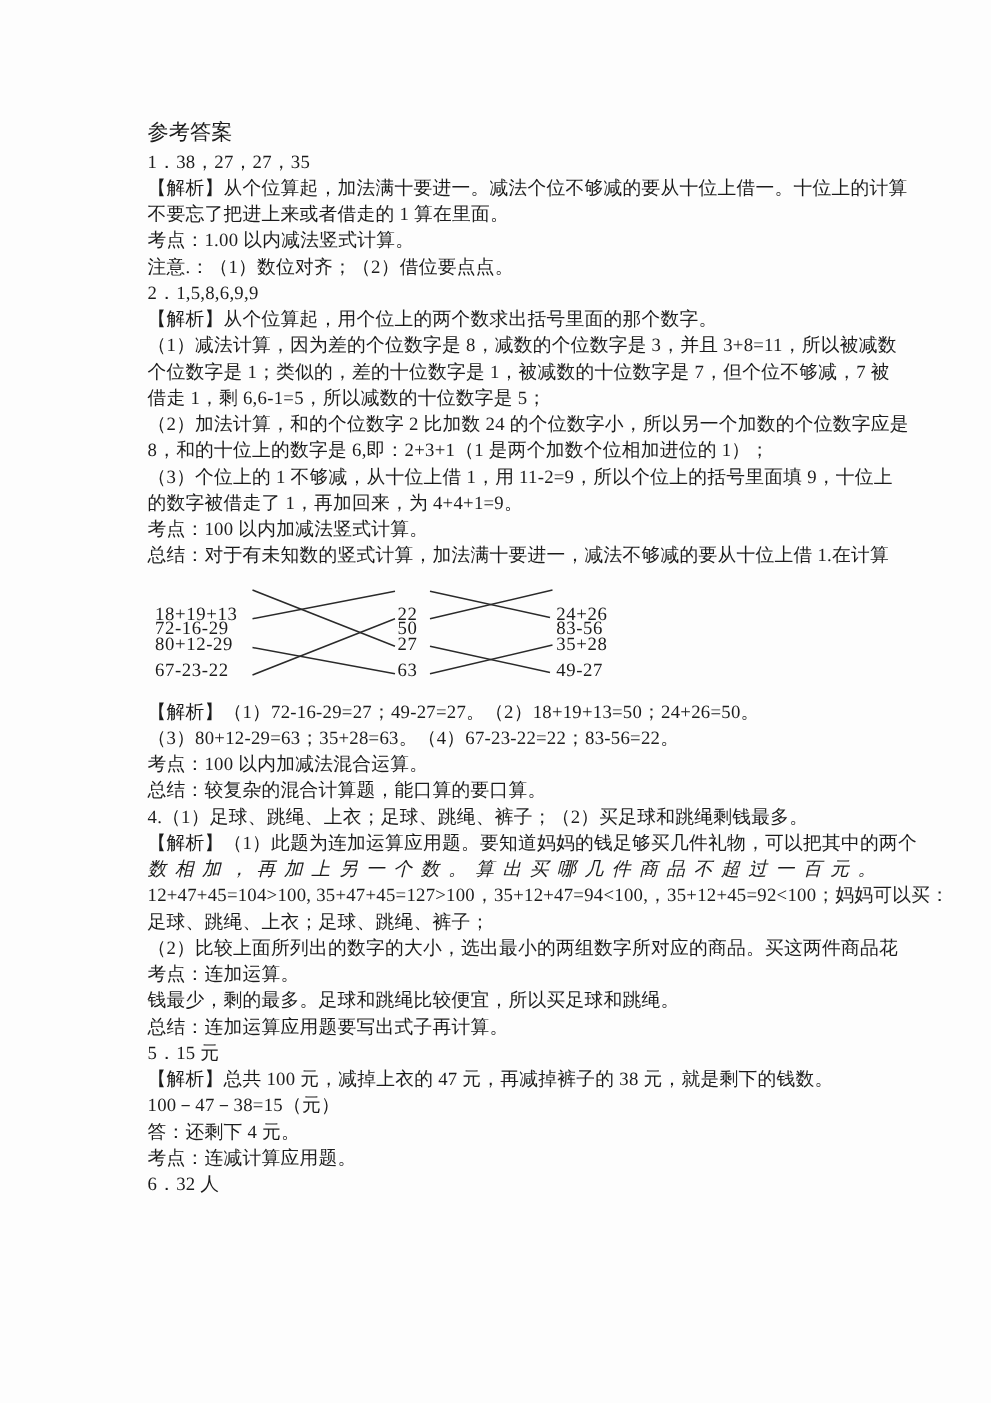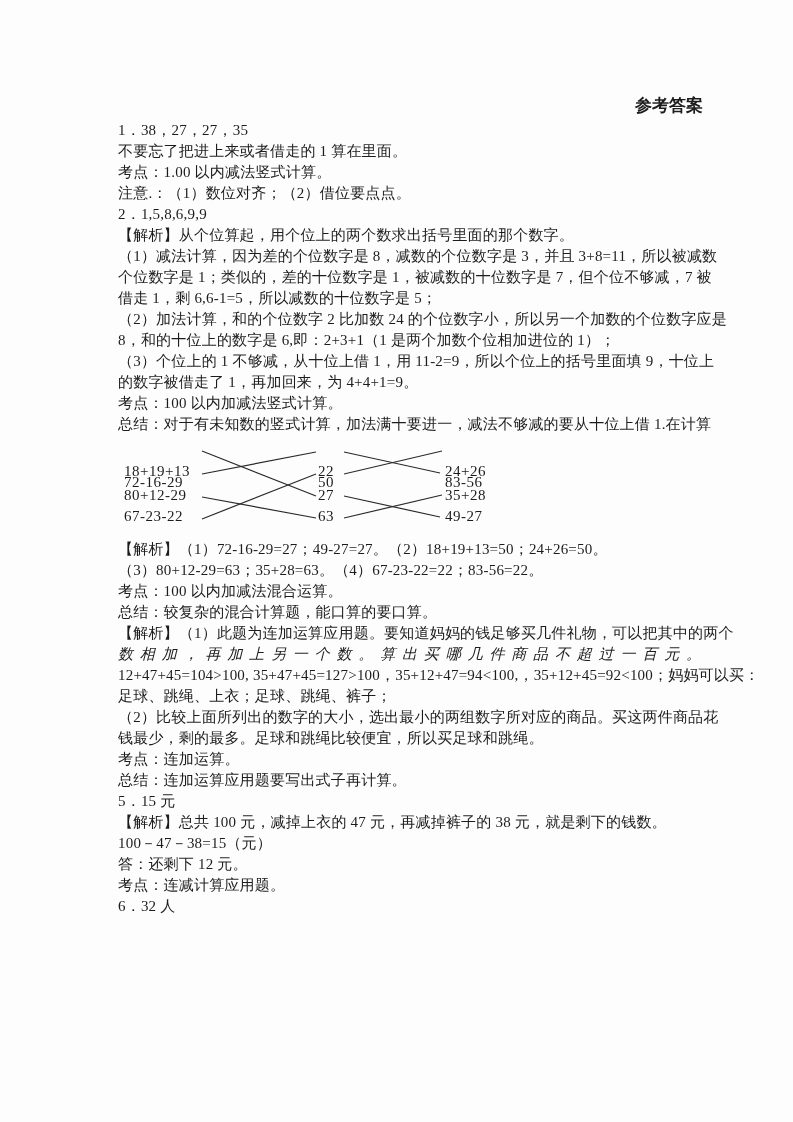--- a/index.html
+++ b/index.html
@@ -7,21 +7,21 @@
     position:relative;
     width:793px;height:1122px;
     box-sizing:border-box;
     padding:96px 90px 0 118px;
     background:#fdfdfd;
     color:#1c1c1c;
     font-family:"Liberation Serif","DejaVu Serif",serif;
     overflow:hidden;
   }
   .doc-title{
-    font-size:17px;font-weight:bold;text-align:right;
+    font-size:17px;font-weight:normal;text-align:left;
     margin:0 0 4px 0;line-height:20px;
   }
   p.line{
     margin:0;
     font-size:15px;
     line-height:21px;
     white-space:nowrap;
     letter-spacing:0.2px;
   }
   p.justify-full{
@@ -52,20 +52,21 @@
   .dg-r4{top:69px;}
 </style>
 </head>
 <body>
 
 <div class="page">
 
   <h1 class="doc-title">参考答案</h1>
 
   <p class="line">1．38，27，27，35</p>
+  <p class="line">【解析】从个位算起，加法满十要进一。减法个位不够减的要从十位上借一。十位上的计算</p>
   <p class="line">不要忘了把进上来或者借走的 1 算在里面。</p>
   <p class="line">考点：1.00 以内减法竖式计算。</p>
   <p class="line">注意.：（1）数位对齐；（2）借位要点点。</p>
 
   <p class="line">2．1,5,8,6,9,9</p>
   <p class="line">【解析】从个位算起，用个位上的两个数求出括号里面的那个数字。</p>
   <p class="line">（1）减法计算，因为差的个位数字是 8，减数的个位数字是 3，并且 3+8=11，所以被减数</p>
   <p class="line">个位数字是 1；类似的，差的十位数字是 1，被减数的十位数字是 7，但个位不够减，7 被</p>
   <p class="line">借走 1，剩 6,6-1=5，所以减数的十位数字是 5；</p>
   <p class="line">（2）加法计算，和的个位数字 2 比加数 24 的个位数字小，所以另一个加数的个位数字应是</p>
@@ -99,30 +100,31 @@
     <span class="dg dg-right dg-r2">24+26</span>
     <span class="dg dg-right dg-r3">35+28</span>
     <span class="dg dg-right dg-r4">49-27</span>
   </div>
 
   <p class="line">【解析】（1）72-16-29=27；49-27=27。（2）18+19+13=50；24+26=50。</p>
   <p class="line">（3）80+12-29=63；35+28=63。（4）67-23-22=22；83-56=22。</p>
   <p class="line">考点：100 以内加减法混合运算。</p>
   <p class="line">总结：较复杂的混合计算题，能口算的要口算。</p>
 
+  <p class="line">4.（1）足球、跳绳、上衣；足球、跳绳、裤子；（2）买足球和跳绳剩钱最多。</p>
   <p class="line">【解析】（1）此题为连加运算应用题。要知道妈妈的钱足够买几件礼物，可以把其中的两个</p>
   <p class="line justify-full">数相加，再加上另一个数。算出买哪几件商品不超过一百元。</p>
   <p class="line">12+47+45=104&gt;100, 35+47+45=127&gt;100，35+12+47=94&lt;100,，35+12+45=92&lt;100；妈妈可以买：</p>
   <p class="line">足球、跳绳、上衣；足球、跳绳、裤子；</p>
   <p class="line">（2）比较上面所列出的数字的大小，选出最小的两组数字所对应的商品。买这两件商品花</p>
+  <p class="line">考点：连加运算。</p>
   <p class="line">钱最少，剩的最多。足球和跳绳比较便宜，所以买足球和跳绳。</p>
-  <p class="line">考点：连加运算。</p>
   <p class="line">总结：连加运算应用题要写出式子再计算。</p>
 
   <p class="line">5．15 元</p>
   <p class="line">【解析】总共 100 元，减掉上衣的 47 元，再减掉裤子的 38 元，就是剩下的钱数。</p>
   <p class="line">100－47－38=15（元）</p>
-  <p class="line">答：还剩下 12 元。</p>
+  <p class="line">答：还剩下 4 元。</p>
   <p class="line">考点：连减计算应用题。</p>
 
   <p class="line">6．32 人</p>
 
 </div>
 
 </body></html>

